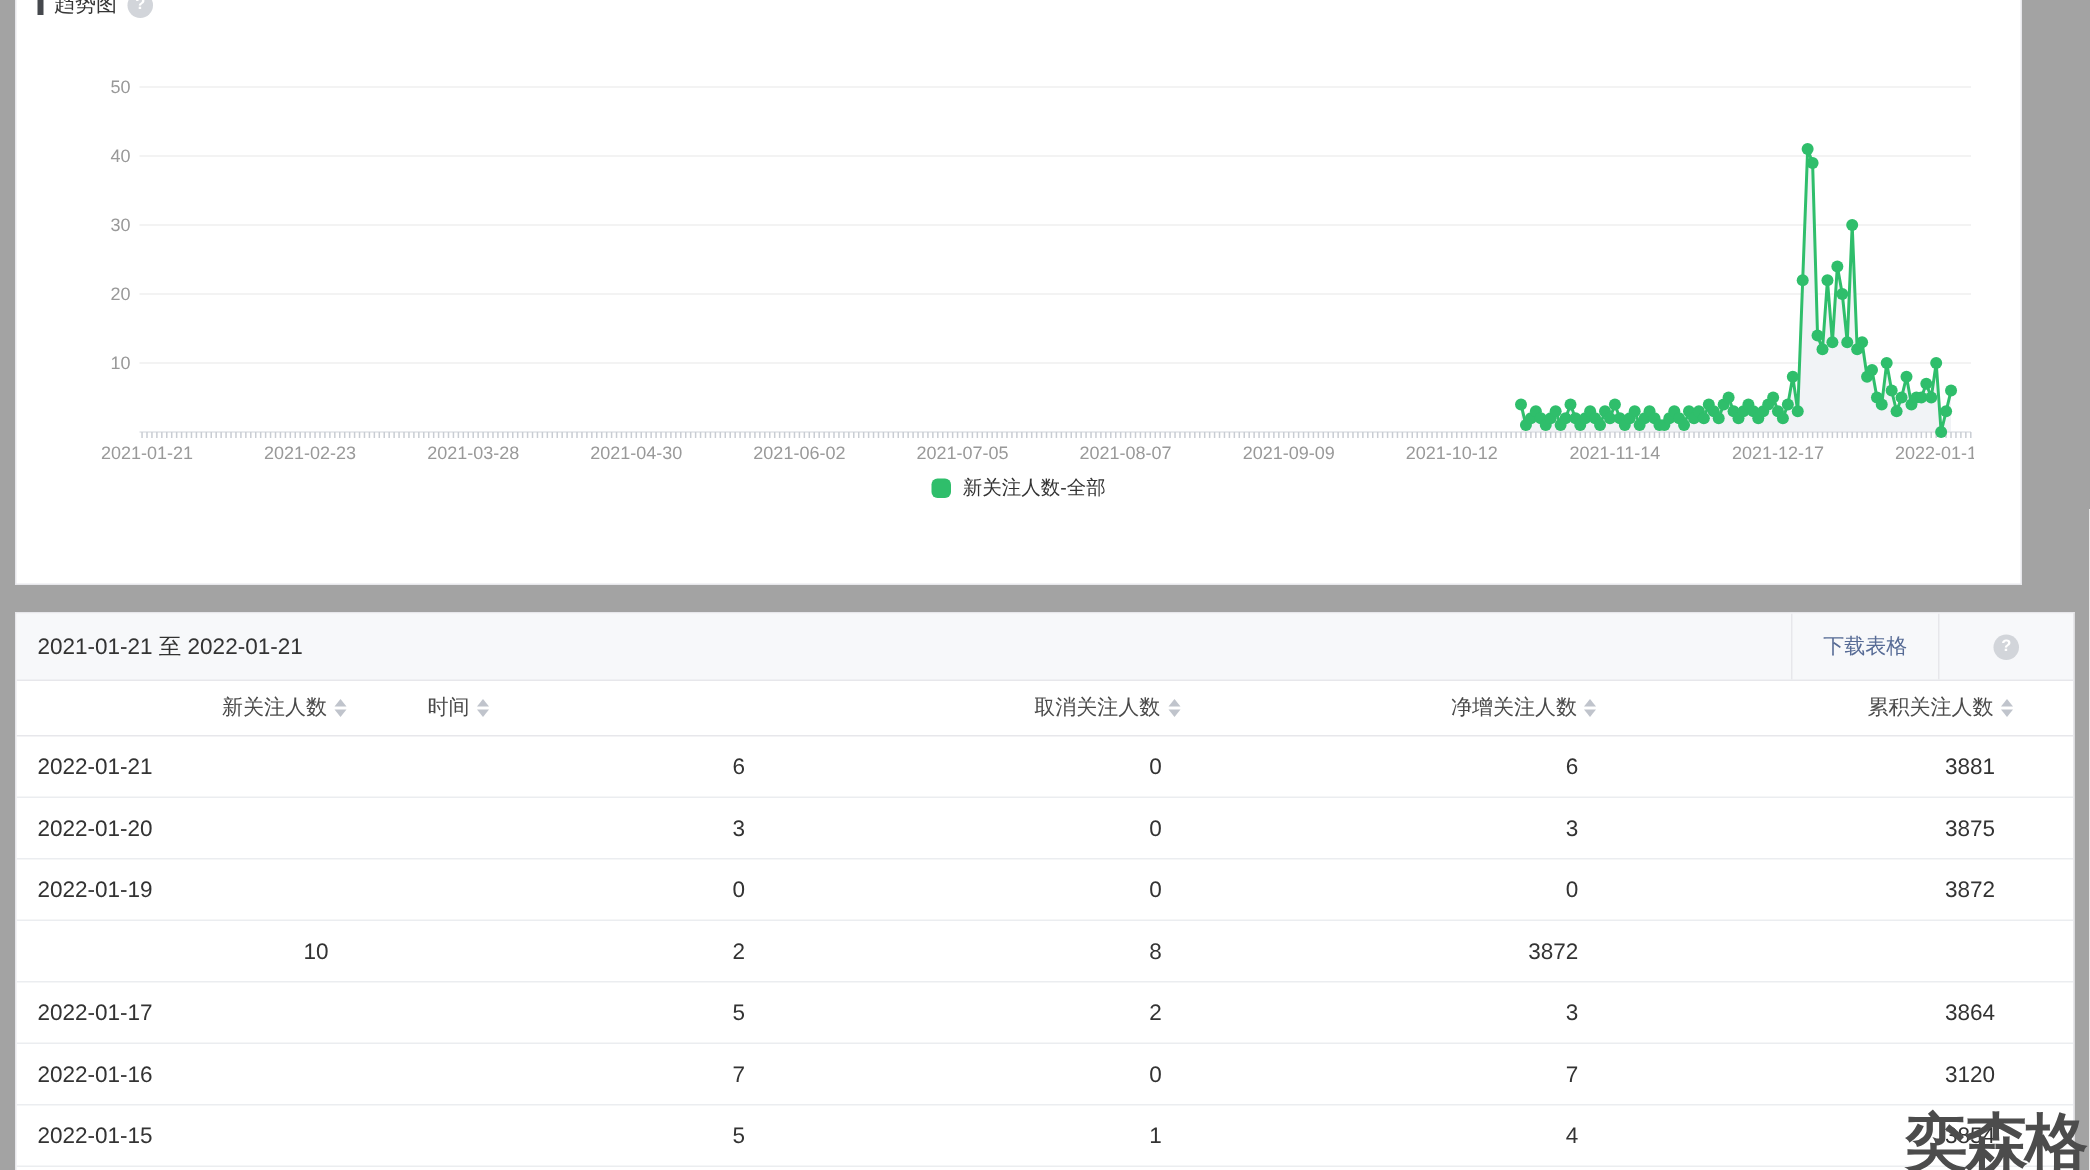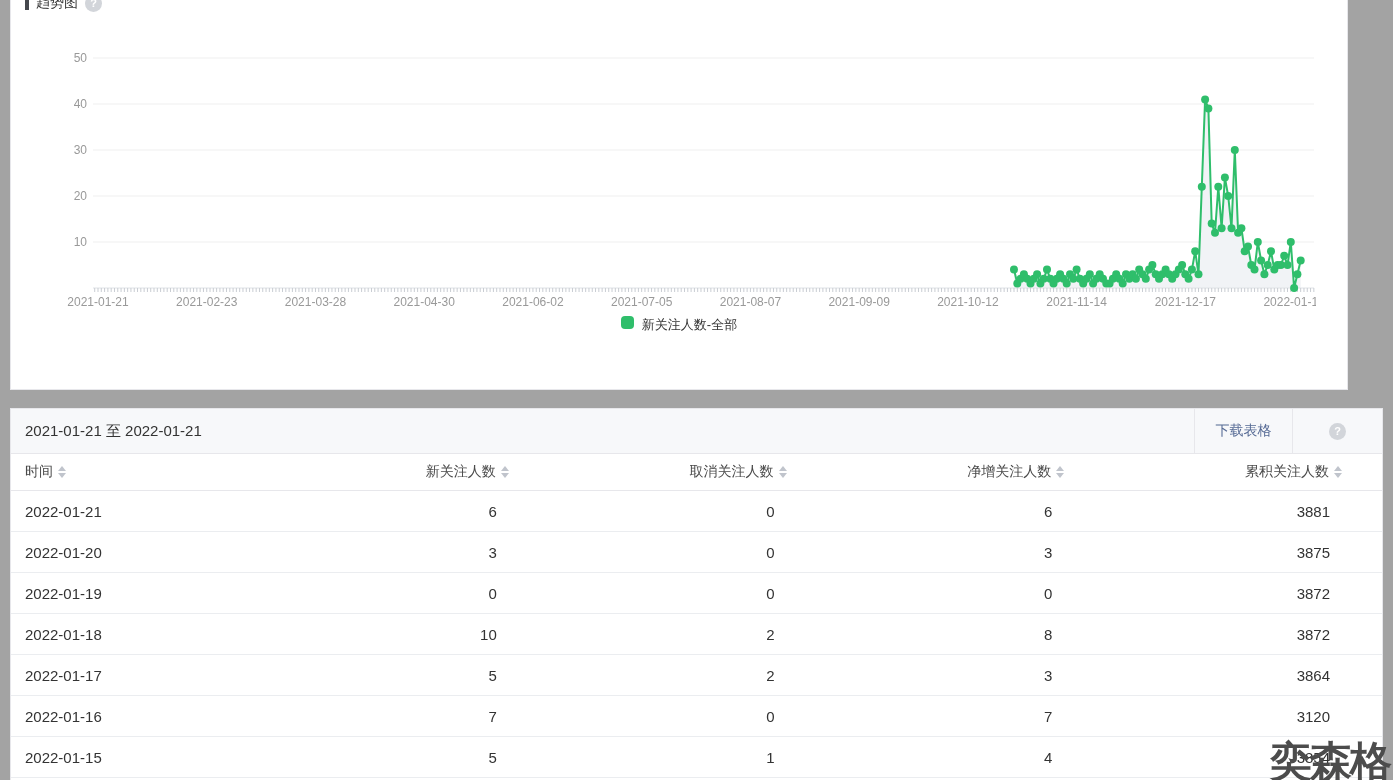--- a/index.html
+++ b/index.html
@@ -13,21 +13,21 @@
 
   
   .panel-title { position:absolute; top:-5px; left:14px; display:flex; align-items:center;
                  gap:7px; font-size:14px; color:#353535; height:20px; }
   .title-bar-glyph { display:inline-block; width:4px; height:14px; background:#45484d; }
   .help-circle { display:inline-flex; width:17px; height:17px; border-radius:50%;
                  background:#d2d5da; color:#fff; font-size:11px; font-weight:bold;
                  align-items:center; justify-content:center; cursor:pointer; }
   #trend-svg { position:absolute; left:0; top:30px; }
   .legend { position:absolute; top:318px; left:0; width:100%; display:flex;
-            justify-content:center; gap:8px; font-size:13px;
+            justify-content:center; align-items:center; gap:8px; font-size:13px;
             color:#333; cursor:pointer; }
   .legend-marker { display:inline-block; width:13px; height:13px; border-radius:4px; }
 
   
   .table-toolbar { height:45px; background:#f7f8fa; border-bottom:1px solid #e7e7eb;
                    display:flex; align-items:stretch; }
   .date-range { flex:1; display:flex; align-items:center; padding-left:14px;
                 font-size:15px; color:#333; }
   .download-cell { width:98px; border-left:1px solid #e7e7eb; display:flex;
                    align-items:center; justify-content:center; color:#576b95;
@@ -557,29 +557,29 @@
 
   <section class="panel table-panel">
     <div class="table-toolbar">
       <span class="date-range">2021-01-21 至 2022-01-21</span>
       <div class="download-cell">下载表格</div>
       <div class="help-cell">
         <span class="help-circle">?</span>
       </div>
     </div>
     <div class="thead">
-        <div class="th first">
-          <span>时间</span>
+        <div class="th num">
+          <span>新关注人数</span>
           <span class="sort">
             <i class="cu"></i>
             <i class="cd"></i>
           </span>
         </div>
-        <div class="th num">
-          <span>新关注人数</span>
+        <div class="th first">
+          <span>时间</span>
           <span class="sort">
             <i class="cu"></i>
             <i class="cd"></i>
           </span>
         </div>
         <div class="th num">
           <span>取消关注人数</span>
           <span class="sort">
             <i class="cu"></i>
             <i class="cd"></i>
@@ -616,21 +616,20 @@
           <div class="td num">3875</div>
         </div>
         <div class="row">
           <div class="td first">2022-01-19</div>
           <div class="td num">0</div>
           <div class="td num">0</div>
           <div class="td num">0</div>
           <div class="td num">3872</div>
         </div>
         <div class="row">
-          <div class="td first">2022-01-18</div>
           <div class="td num">10</div>
           <div class="td num">2</div>
           <div class="td num">8</div>
           <div class="td num">3872</div>
         </div>
         <div class="row">
           <div class="td first">2022-01-17</div>
           <div class="td num">5</div>
           <div class="td num">2</div>
           <div class="td num">3</div>

